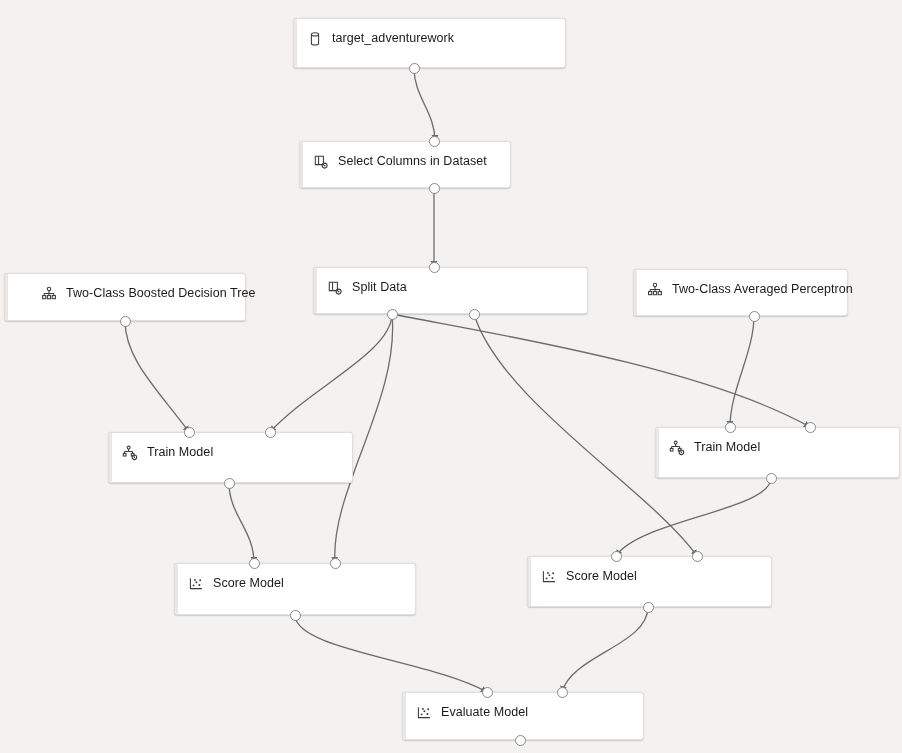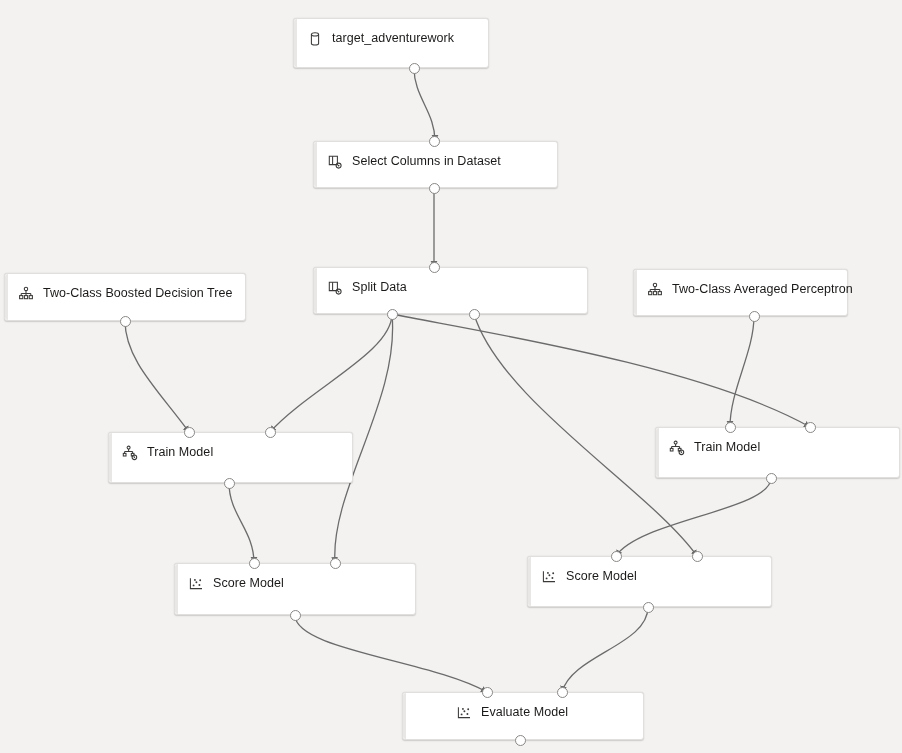--- a/index.html
+++ b/index.html
@@ -102,32 +102,32 @@
         <path class="edge-path" d="M 474 314 C 500 400, 650 490, 697 556" marker-end="url(#arrowhead)"></path>
         <path class="edge-path" d="M 754 316 C 754 352, 730 390, 730 427" marker-end="url(#arrowhead)"></path>
         <path class="edge-path" d="M 229 483 C 229 515, 254 530, 254 563" marker-end="url(#arrowhead)"></path>
         <path class="edge-path" d="M 771 478 C 771 510, 640 520, 616 556" marker-end="url(#arrowhead)"></path>
         <path class="edge-path" d="M 295 615 C 295 650, 430 660, 487 692" marker-end="url(#arrowhead)"></path>
         <path class="edge-path" d="M 648 607 C 648 645, 572 655, 562 692" marker-end="url(#arrowhead)"></path>
       </g>
   </svg>
 
   <div id="nodes-layer">
-      <div class="node" style="left: 293px; top: 18px; width: 196px; height: 50px;">
+      <div class="node" style="left: 293px; top: 18px; width: 273px; height: 50px;">
         <div class="node-accent"></div>
         <div class="node-body">
           <span class="node-icon"><svg viewBox="0 0 16 16" class="glyph">
               <ellipse cx="8" cy="3.4" rx="3.6" ry="1.6" stroke="#3b3a39" fill="none" stroke-width="1.05"></ellipse>
               <path d="M4.4 3.4 V12.4 C4.4 13.3 6 14 8 14 C10 14 11.6 13.3 11.6 12.4 V3.4" stroke="#3b3a39" fill="none" stroke-width="1.05"></path>
             </svg></span>
           <span class="node-label">target_adventurework</span>
         </div>
       </div>
       <div class="port" style="left: 414px; top: 68px;"></div>
-      <div class="node" style="left: 313px; top: 141px; width: 245px; height: 47px;">
+      <div class="node" style="left: 299px; top: 141px; width: 212px; height: 47px;">
         <div class="node-accent"></div>
         <div class="node-body">
           <span class="node-icon"><svg viewBox="0 0 16 16" class="glyph">
               <path d="M2.3 2.2 H10.4 V10.6 H2.3 Z" stroke="#3b3a39" fill="none" stroke-width="1.05"></path>
               <path d="M5.6 2.2 V10.6" stroke="#3b3a39" fill="none" stroke-width="1.05"></path>
               <circle cx="11.6" cy="11.6" r="2.5" stroke="#3b3a39" fill="none" stroke-width="1.05"></circle>
               <circle cx="11.6" cy="11.6" r="0.85" fill="#3b3a39" stroke="none"></circle>
             </svg></span>
           <span class="node-label">Select Columns in Dataset</span>
         </div>
@@ -142,21 +142,21 @@
               <path d="M5.6 2.2 V10.6" stroke="#3b3a39" fill="none" stroke-width="1.05"></path>
               <circle cx="11.6" cy="11.6" r="2.5" stroke="#3b3a39" fill="none" stroke-width="1.05"></circle>
               <circle cx="11.6" cy="11.6" r="0.85" fill="#3b3a39" stroke="none"></circle>
             </svg></span>
           <span class="node-label">Split Data</span>
         </div>
       </div>
       <div class="port" style="left: 434px; top: 267px;"></div>
       <div class="port" style="left: 392px; top: 314px;"></div>
       <div class="port" style="left: 474px; top: 314px;"></div>
-      <div class="node" style="left: 4px; top: 273px; width: 242px; height: 48px;">
+      <div class="node" style="left: 4px; top: 273px; width: 242px; height: 48px; padding-left: 23px;">
         <div class="node-accent"></div>
         <div class="node-body">
           <span class="node-icon"><svg viewBox="0 0 16 16" class="glyph">
               <circle cx="8" cy="2.9" r="1.7" stroke="#3b3a39" fill="none" stroke-width="1.05"></circle>
               <path d="M8 4.6 V7.4 M3.2 7.4 H12.8 M3.2 7.4 V9.6 M12.8 7.4 V9.6 M8 7.4 V9.6" stroke="#3b3a39" fill="none" stroke-width="1.05"></path>
               <rect x="1.6" y="9.6" width="3.2" height="3.1" stroke="#3b3a39" fill="none" stroke-width="1.05"></rect>
               <rect x="6.4" y="9.6" width="3.2" height="3.1" stroke="#3b3a39" fill="none" stroke-width="1.05"></rect>
               <rect x="11.2" y="9.6" width="3.2" height="3.1" stroke="#3b3a39" fill="none" stroke-width="1.05"></rect>
             </svg></span>
           <span class="node-label">Two-Class Boosted Decision Tree</span>
@@ -238,21 +238,21 @@
               <circle cx="11.4" cy="9.0" r="0.95" fill="#3b3a39" stroke="none"></circle>
               <circle cx="12.2" cy="4.2" r="0.95" fill="#3b3a39" stroke="none"></circle>
               <circle cx="6.9" cy="3.9" r="0.95" fill="#3b3a39" stroke="none"></circle>
             </svg></span>
           <span class="node-label">Score Model</span>
         </div>
       </div>
       <div class="port" style="left: 616px; top: 556px;"></div>
       <div class="port" style="left: 697px; top: 556px;"></div>
       <div class="port" style="left: 648px; top: 607px;"></div>
-      <div class="node" style="left: 402px; top: 692px; width: 242px; height: 48px; padding-left: 40px;">
+      <div class="node" style="left: 402px; top: 692px; width: 242px; height: 48px;">
         <div class="node-accent"></div>
         <div class="node-body">
           <span class="node-icon"><svg viewBox="0 0 16 16" class="glyph">
               <path d="M2.4 2.3 V12.6 H14" stroke="#3b3a39" fill="none" stroke-width="1.05"></path>
               <circle cx="5.6" cy="9.4" r="0.95" fill="#3b3a39" stroke="none"></circle>
               <circle cx="8.4" cy="6.2" r="0.95" fill="#3b3a39" stroke="none"></circle>
               <circle cx="11.4" cy="9.0" r="0.95" fill="#3b3a39" stroke="none"></circle>
               <circle cx="12.2" cy="4.2" r="0.95" fill="#3b3a39" stroke="none"></circle>
               <circle cx="6.9" cy="3.9" r="0.95" fill="#3b3a39" stroke="none"></circle>
             </svg></span>

